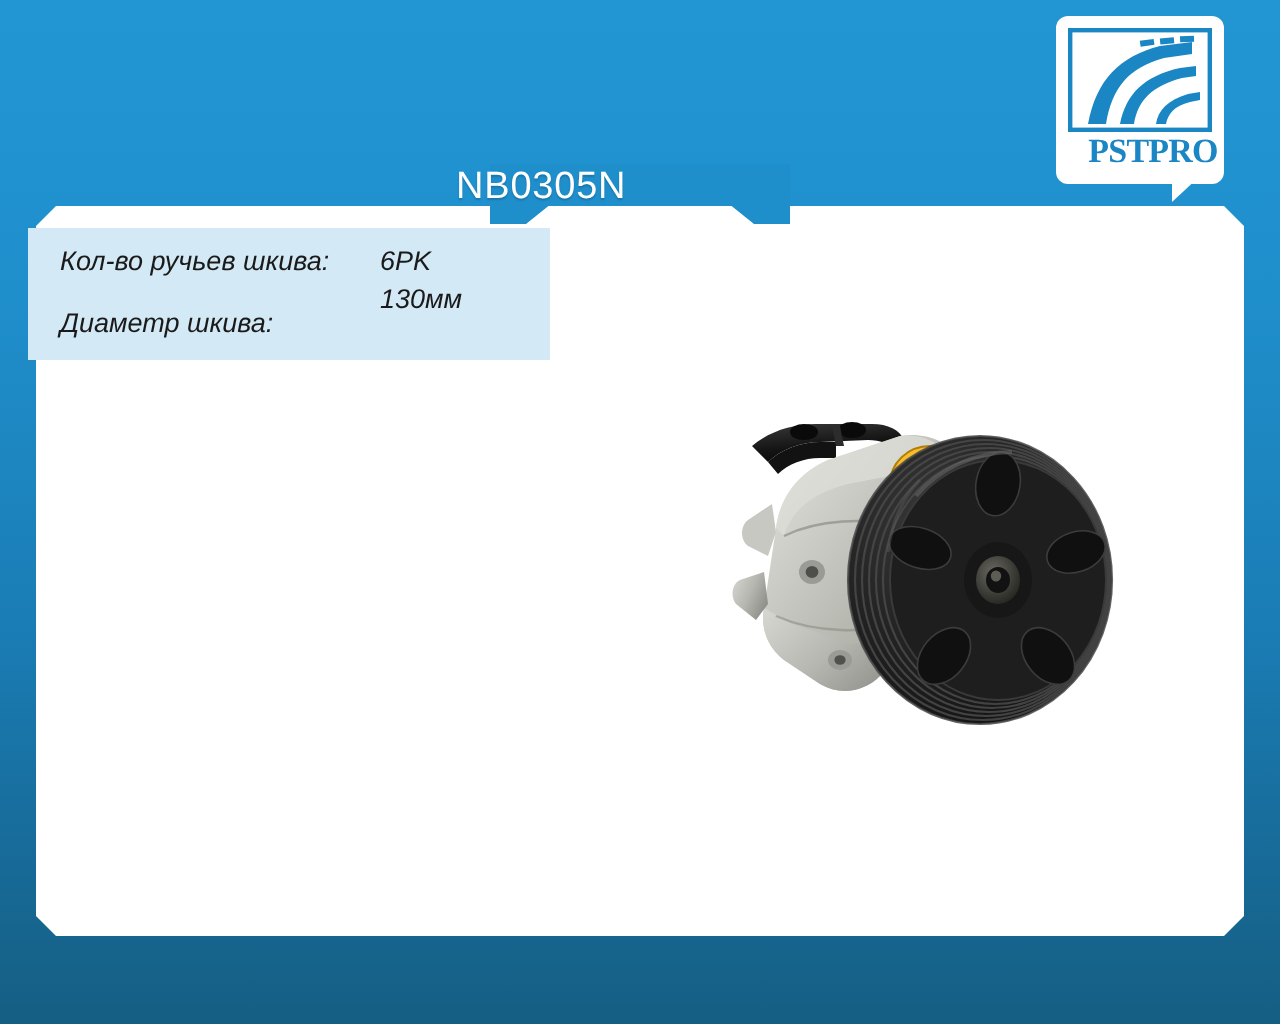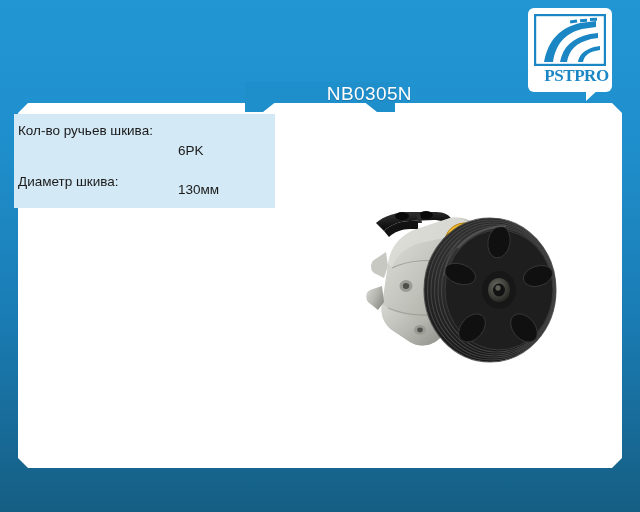--- a/index.html
+++ b/index.html
@@ -72,21 +72,21 @@
     background: #1f8fcc;
     z-index: 4;
     -webkit-clip-path: polygon(0 0, 100% 0, 100% 100%, 88% 100%, 80% 68%, 20% 68%, 12% 100%, 0 100%);
     clip-path: polygon(0 0, 100% 0, 100% 100%, 88% 100%, 80% 68%, 20% 68%, 12% 100%, 0 100%);
   }
   #code-text {
     position: absolute;
     left: 228px;
     top: 83px;
     width: 184px;
-    text-align: right;
+    text-align: left;
     font-size: 19px;
     color: #ffffff;
     letter-spacing: 0.4px;
     z-index: 6;
     text-shadow: 0 1px 1px rgba(0,0,0,0.18);
   }
 
   
   #content-card {
     position: absolute;
@@ -101,35 +101,36 @@
     clip-path: polygon(10px 0, calc(100% - 10px) 0, 100% 10px, 100% calc(100% - 10px),
                        calc(100% - 10px) 100%, 10px 100%, 0 calc(100% - 10px), 0 10px);
   }
 
   
   #spec-block {
     position: absolute;
     left: 14px;
     top: 114px;
     width: 261px;
-    padding: 7px 0 9px 4px;
+    padding: 7px 0 9px 16px;
     background: #d3e9f5;
     z-index: 3;
+    font-style: italic;
   }
   .spec-row {
     display: flex;
     font-size: 13.5px;
     color: #1a1a1a;
     line-height: 19px;
     white-space: nowrap;
   }
   .spec-label { display: inline-block; }
   .spec-row.row-0 .spec-label { width: 160px; }
   .spec-row.row-1 .spec-label { width: 160px; margin-top: 12px; }
-  .spec-value { display: inline-block; margin-top: 20px; }
+  .spec-value { display: inline-block; }
 
   
   #product-photo {
     position: absolute;
     left: 362px;
     top: 190px;
     width: 210px;
     height: 180px;
     z-index: 3;
   }

